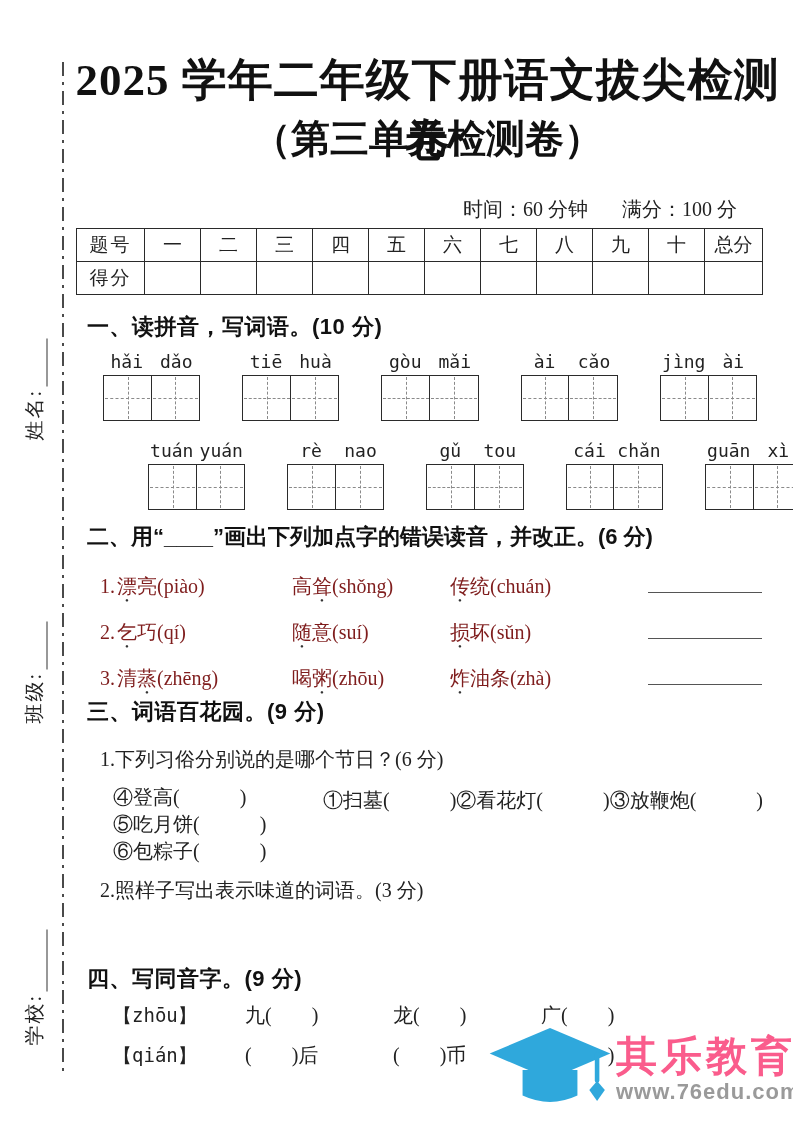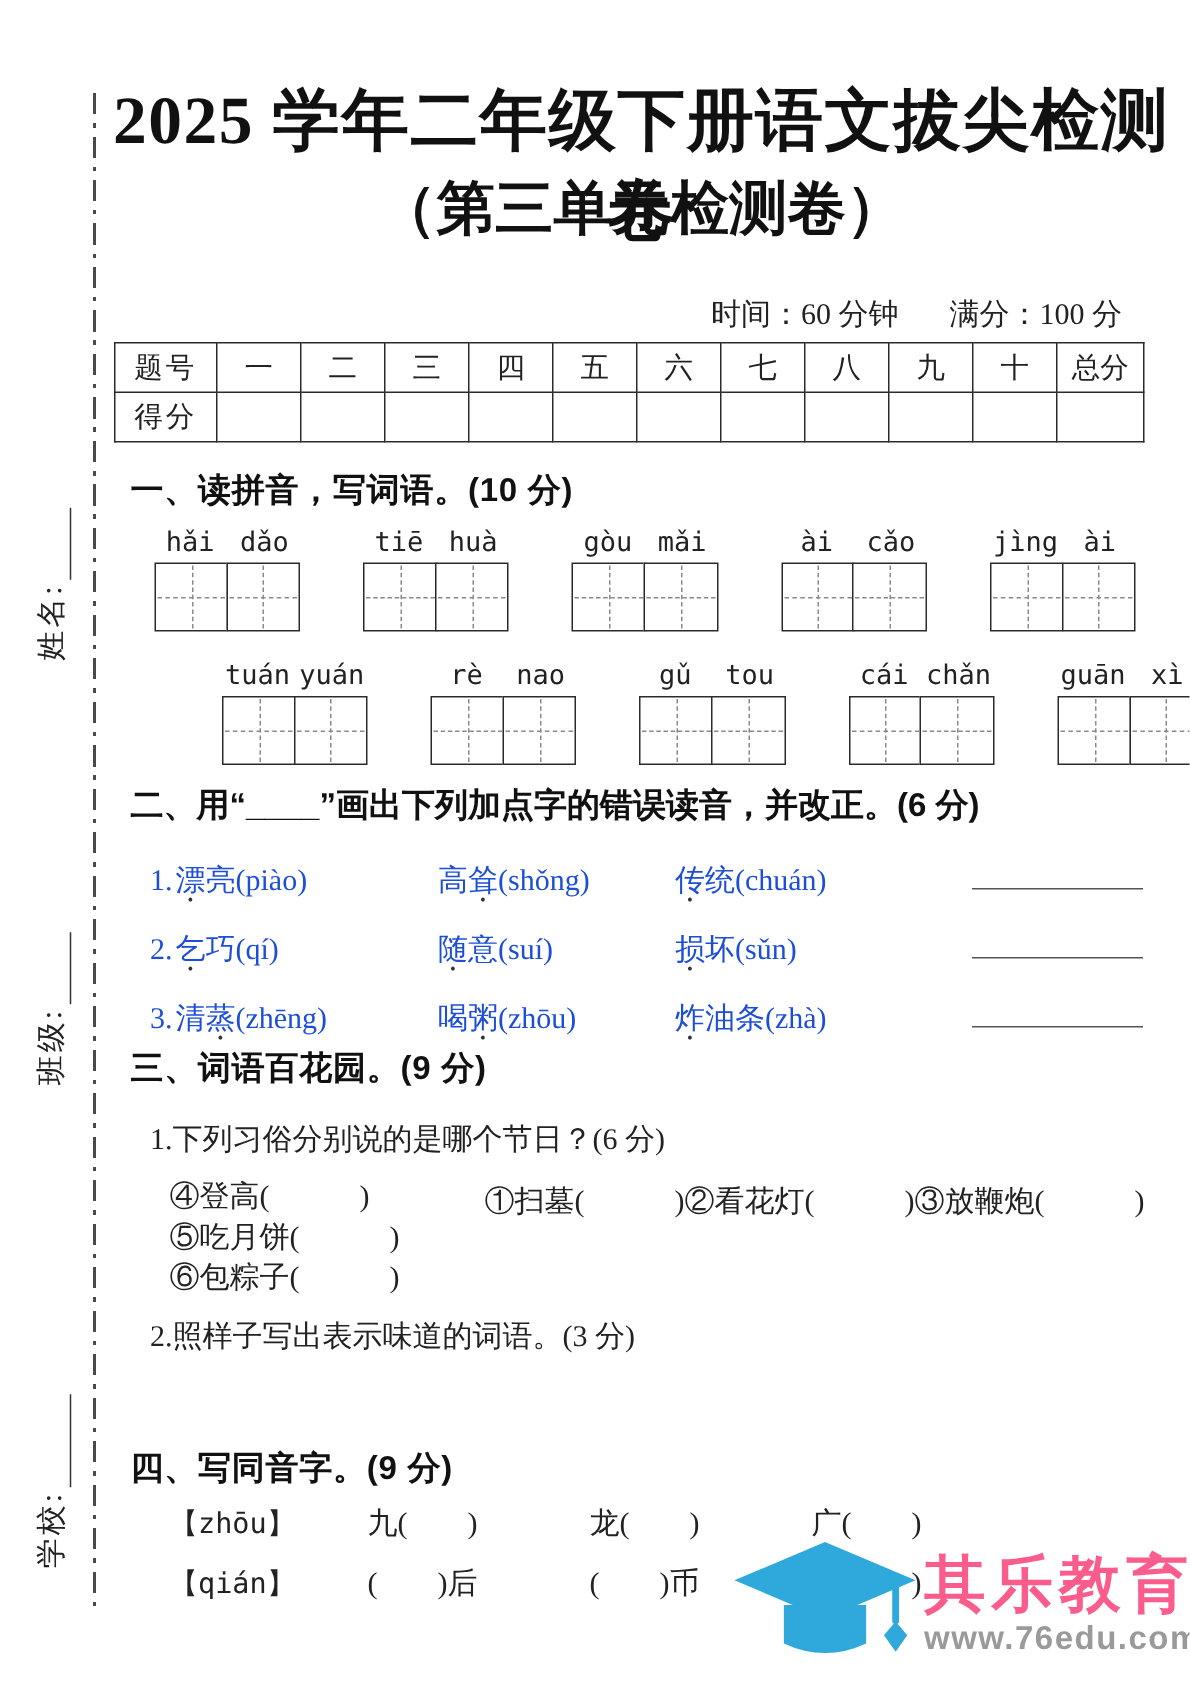--- a/index.html
+++ b/index.html
@@ -24,21 +24,21 @@
   .side-class{left:-22px;top:654px;width:112px;}
   .side-school{left:-32px;top:966px;width:132px;}
   .side-name .blank,.side-class .blank{width:48px;}
   .side-school .blank{width:62px;}
 
   .title{position:absolute;left:62px;right:0;top:50px;text-align:center;
     font-family:var(--serif);font-weight:bold;font-size:45px;letter-spacing:1px;color:#111;}
   .subtitle{position:absolute;left:62px;right:0;top:112px;text-align:center;
     font-family:var(--serif);font-weight:bold;font-size:39px;color:#111;}
 
-  .info-line{position:absolute;top:196px;right:45px;font-size:20px;color:#222;}
+  .info-line{position:absolute;top:196px;right:56px;font-size:20px;color:#222;}
   .info-line .gap{display:inline-block;width:34px;}
 
   table.score{position:absolute;left:76px;top:228px;width:686px;border-collapse:collapse;table-layout:fixed;}
   table.score td{border:1.8px solid #2a2a2a;height:33px;text-align:center;font-size:19px;color:#222;padding:0;}
   table.score td.hd{letter-spacing:2px;font-family:Liberation Mono, monospace;}
 
   .heading{position:absolute;left:87px;font-family:var(--sans);font-weight:bold;font-size:22px;color:#111;letter-spacing:0.5px;}
   .h1{top:312px;} .h2{top:522px;letter-spacing:0;} .h3{top:697px;} .h4{top:964px;}
 
   
@@ -47,21 +47,21 @@
   .pgroup{width:99px;display:flex;flex-direction:column;align-items:center;}
   .pys{display:flex;width:99px;margin-bottom:3px;}
   .py{width:49.5px;text-align:center;font-family:var(--mono);font-size:18px;color:#222;white-space:nowrap;}
   .squares{display:flex;}
   .sq{position:relative;width:49.5px;height:46px;border:1.7px solid #2b2b2b;background:#fff;}
   .sq + .sq{margin-left:-1.7px;}
   .sq::before{content:"";position:absolute;left:1px;right:1px;top:50%;border-top:1px dashed #8a8a8a;}
   .sq::after{content:"";position:absolute;top:1px;bottom:1px;left:50%;border-left:1px dashed #8a8a8a;}
 
   
-  .s2-row{position:absolute;left:100px;width:662px;display:flex;align-items:baseline;font-size:20px;color:#1d4ed8;}
+  .s2-row{position:absolute;left:100px;width:662px;display:flex;align-items:baseline;font-size:20px;color:#7f1d1d;}
   .s2-r1{top:568px;} .s2-r2{top:614px;} .s2-r3{top:660px;}
   .s2-cell{display:inline-block;}
   .s2-c1{width:192px;} .s2-c2{width:158px;} .s2-c3{width:196px;}
   .s2-num{margin-right:2px;}
   .dotted{position:relative;display:inline-block;}
   .dotted::after{content:"\2022";position:absolute;left:50%;bottom:-0.58em;transform:translateX(-50%);
     font-size:11px;color:#333;}
   .ansline{margin-left:auto;width:114px;height:25px;border-bottom:1.8px solid #555;}
 
   .subq{position:absolute;left:100px;font-size:20px;color:#222;}

